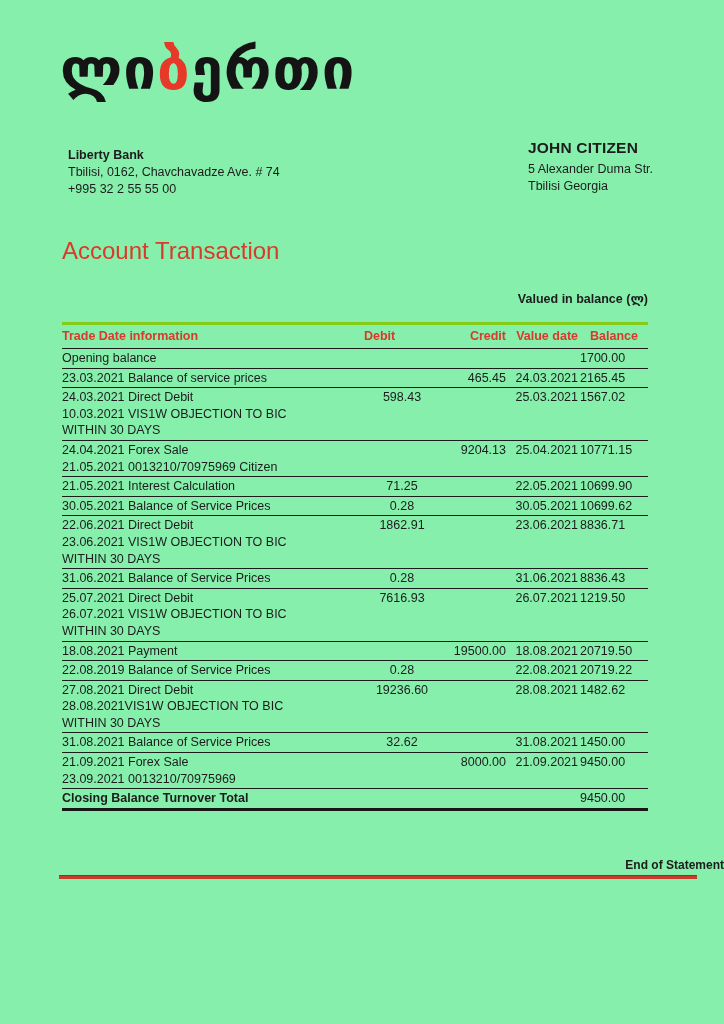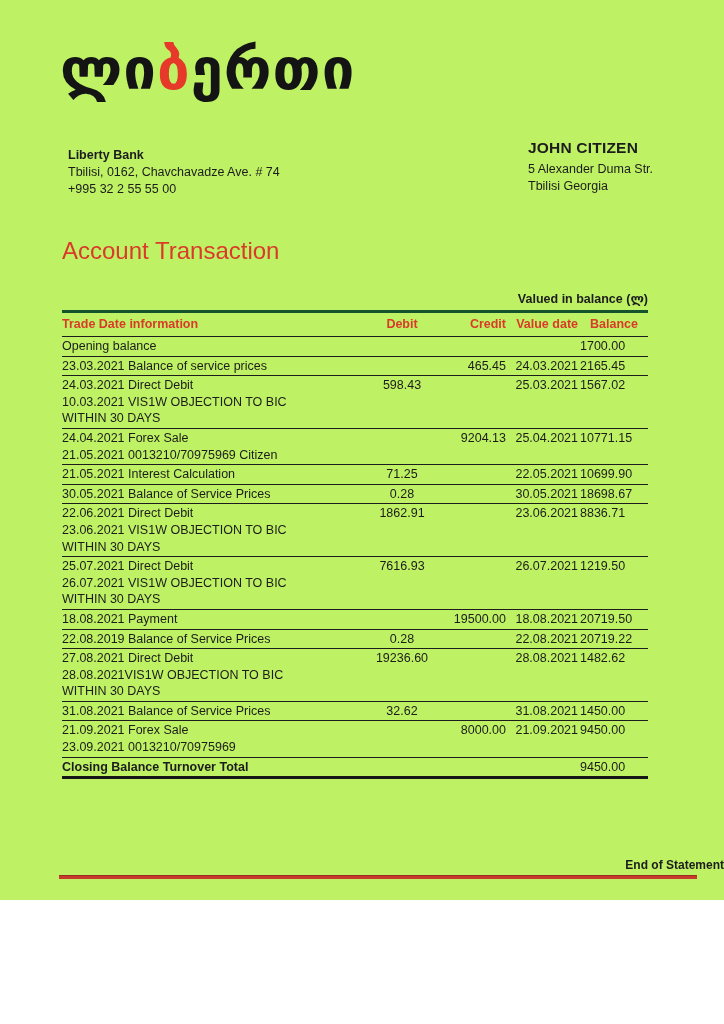--- a/index.html
+++ b/index.html
@@ -1,17 +1,17 @@
 <!DOCTYPE html>
 <html><head>
 <meta charset="utf-8">
 <style>
   html,body{margin:0;padding:0;background:#fff;}
   .page{
-    position:relative;width:724px;height:900px;background:#bef264;overflow:hidden;
+    position:relative;width:724px;height:1024px;background:#86efac;overflow:hidden;
     font-family:"Liberation Sans",sans-serif;color:#1c1c1c;text-decoration:underline;
   }
   
   .logo{
     position:absolute;left:60px;top:36px;
     font-family:"DejaVu Sans",sans-serif;font-weight:700;
     font-size:58px;line-height:1.15;color:#141414;letter-spacing:1px;white-space:nowrap;
   }
   .logo .accent{color:#e6392a;}
   .bank-block{position:absolute;left:68px;top:127px;font-size:12.5px;line-height:1.36;}
@@ -19,28 +19,28 @@
   .customer-block{position:absolute;left:512px;top:138px;font-size:12.5px;line-height:1.32;margin-left:16px;}
   .customer-name{font-size:15.5px;font-weight:700;margin-bottom:3px;letter-spacing:.2px;}
   
   .title{position:absolute;left:62px;top:237px;font-size:24px;color:#da3a2a;}
   .meta{position:absolute;left:62px;right:76px;top:275px;font-size:12.5px;
         display:flex;justify-content:space-between;}
   .valued{position:absolute;right:76px;top:291px;font-size:12.5px;font-weight:700;
         font-family:"Liberation Sans","DejaVu Sans",sans-serif;}
   
   table.tx{
-    position:absolute;left:62px;top:310px;width:586px;
+    position:absolute;left:62px;top:322px;width:586px;
     border-collapse:collapse;font-size:12.5px;
-    border-top:3px solid #14532d;table-layout:fixed;
+    border-top:3px solid #84cc16;table-layout:fixed;
   }
   col.c-info{width:302px;} col.c-debit{width:76px;} col.c-credit{width:68px;}
   col.c-value_date{width:72px;} col.c-balance{width:68px;}
   thead th{color:#da3a2a;font-weight:700;text-align:left;padding:4px 0 5px;font-size:12.5px;}
-  thead th.c-debit{text-align:center;}
+  thead th.c-debit{text-align:left;}
   thead th.c-credit,thead th.c-value_date{text-align:right;padding-right:2px;}
   thead th.c-balance{text-align:right;padding-right:10px;}
   tbody td,tfoot td{vertical-align:top;padding:1px 0;line-height:16.6px;}
   tbody tr{border-top:1.5px solid #1c1c1c;}
   tfoot tr{border-top:1.5px solid #1c1c1c;border-bottom:3px solid #161616;}
   td.c-debit{text-align:center;}
   td.c-credit,td.c-value_date{text-align:right;padding-right:2px;}
   td.c-balance{padding-right:10px;}
   tfoot td.c-info{font-weight:700;}
   
@@ -137,32 +137,41 @@
           <td class="c-value_date">22.05.2021</td>
           <td class="c-balance">10699.90</td>
         </tr>
         <tr>
           <td class="c-info">
             <div>30.05.2021 Balance of Service Prices</div>
           </td>
           <td class="c-debit">0.28</td>
           <td class="c-credit"></td>
           <td class="c-value_date">30.05.2021</td>
-          <td class="c-balance">18698.67</td>
+          <td class="c-balance">10699.62</td>
         </tr>
         <tr>
           <td class="c-info">
             <div>22.06.2021 Direct Debit</div>
             <div>23.06.2021 VIS1W OBJECTION TO BIC</div>
             <div>WITHIN 30 DAYS</div>
           </td>
           <td class="c-debit">1862.91</td>
           <td class="c-credit"></td>
           <td class="c-value_date">23.06.2021</td>
           <td class="c-balance">8836.71</td>
+        </tr>
+        <tr>
+          <td class="c-info">
+            <div>31.06.2021 Balance of Service Prices</div>
+          </td>
+          <td class="c-debit">0.28</td>
+          <td class="c-credit"></td>
+          <td class="c-value_date">31.06.2021</td>
+          <td class="c-balance">8836.43</td>
         </tr>
         <tr>
           <td class="c-info">
             <div>25.07.2021 Direct Debit</div>
             <div>26.07.2021 VIS1W OBJECTION TO BIC</div>
             <div>WITHIN 30 DAYS</div>
           </td>
           <td class="c-debit">7616.93</td>
           <td class="c-credit"></td>
           <td class="c-value_date">26.07.2021</td>

